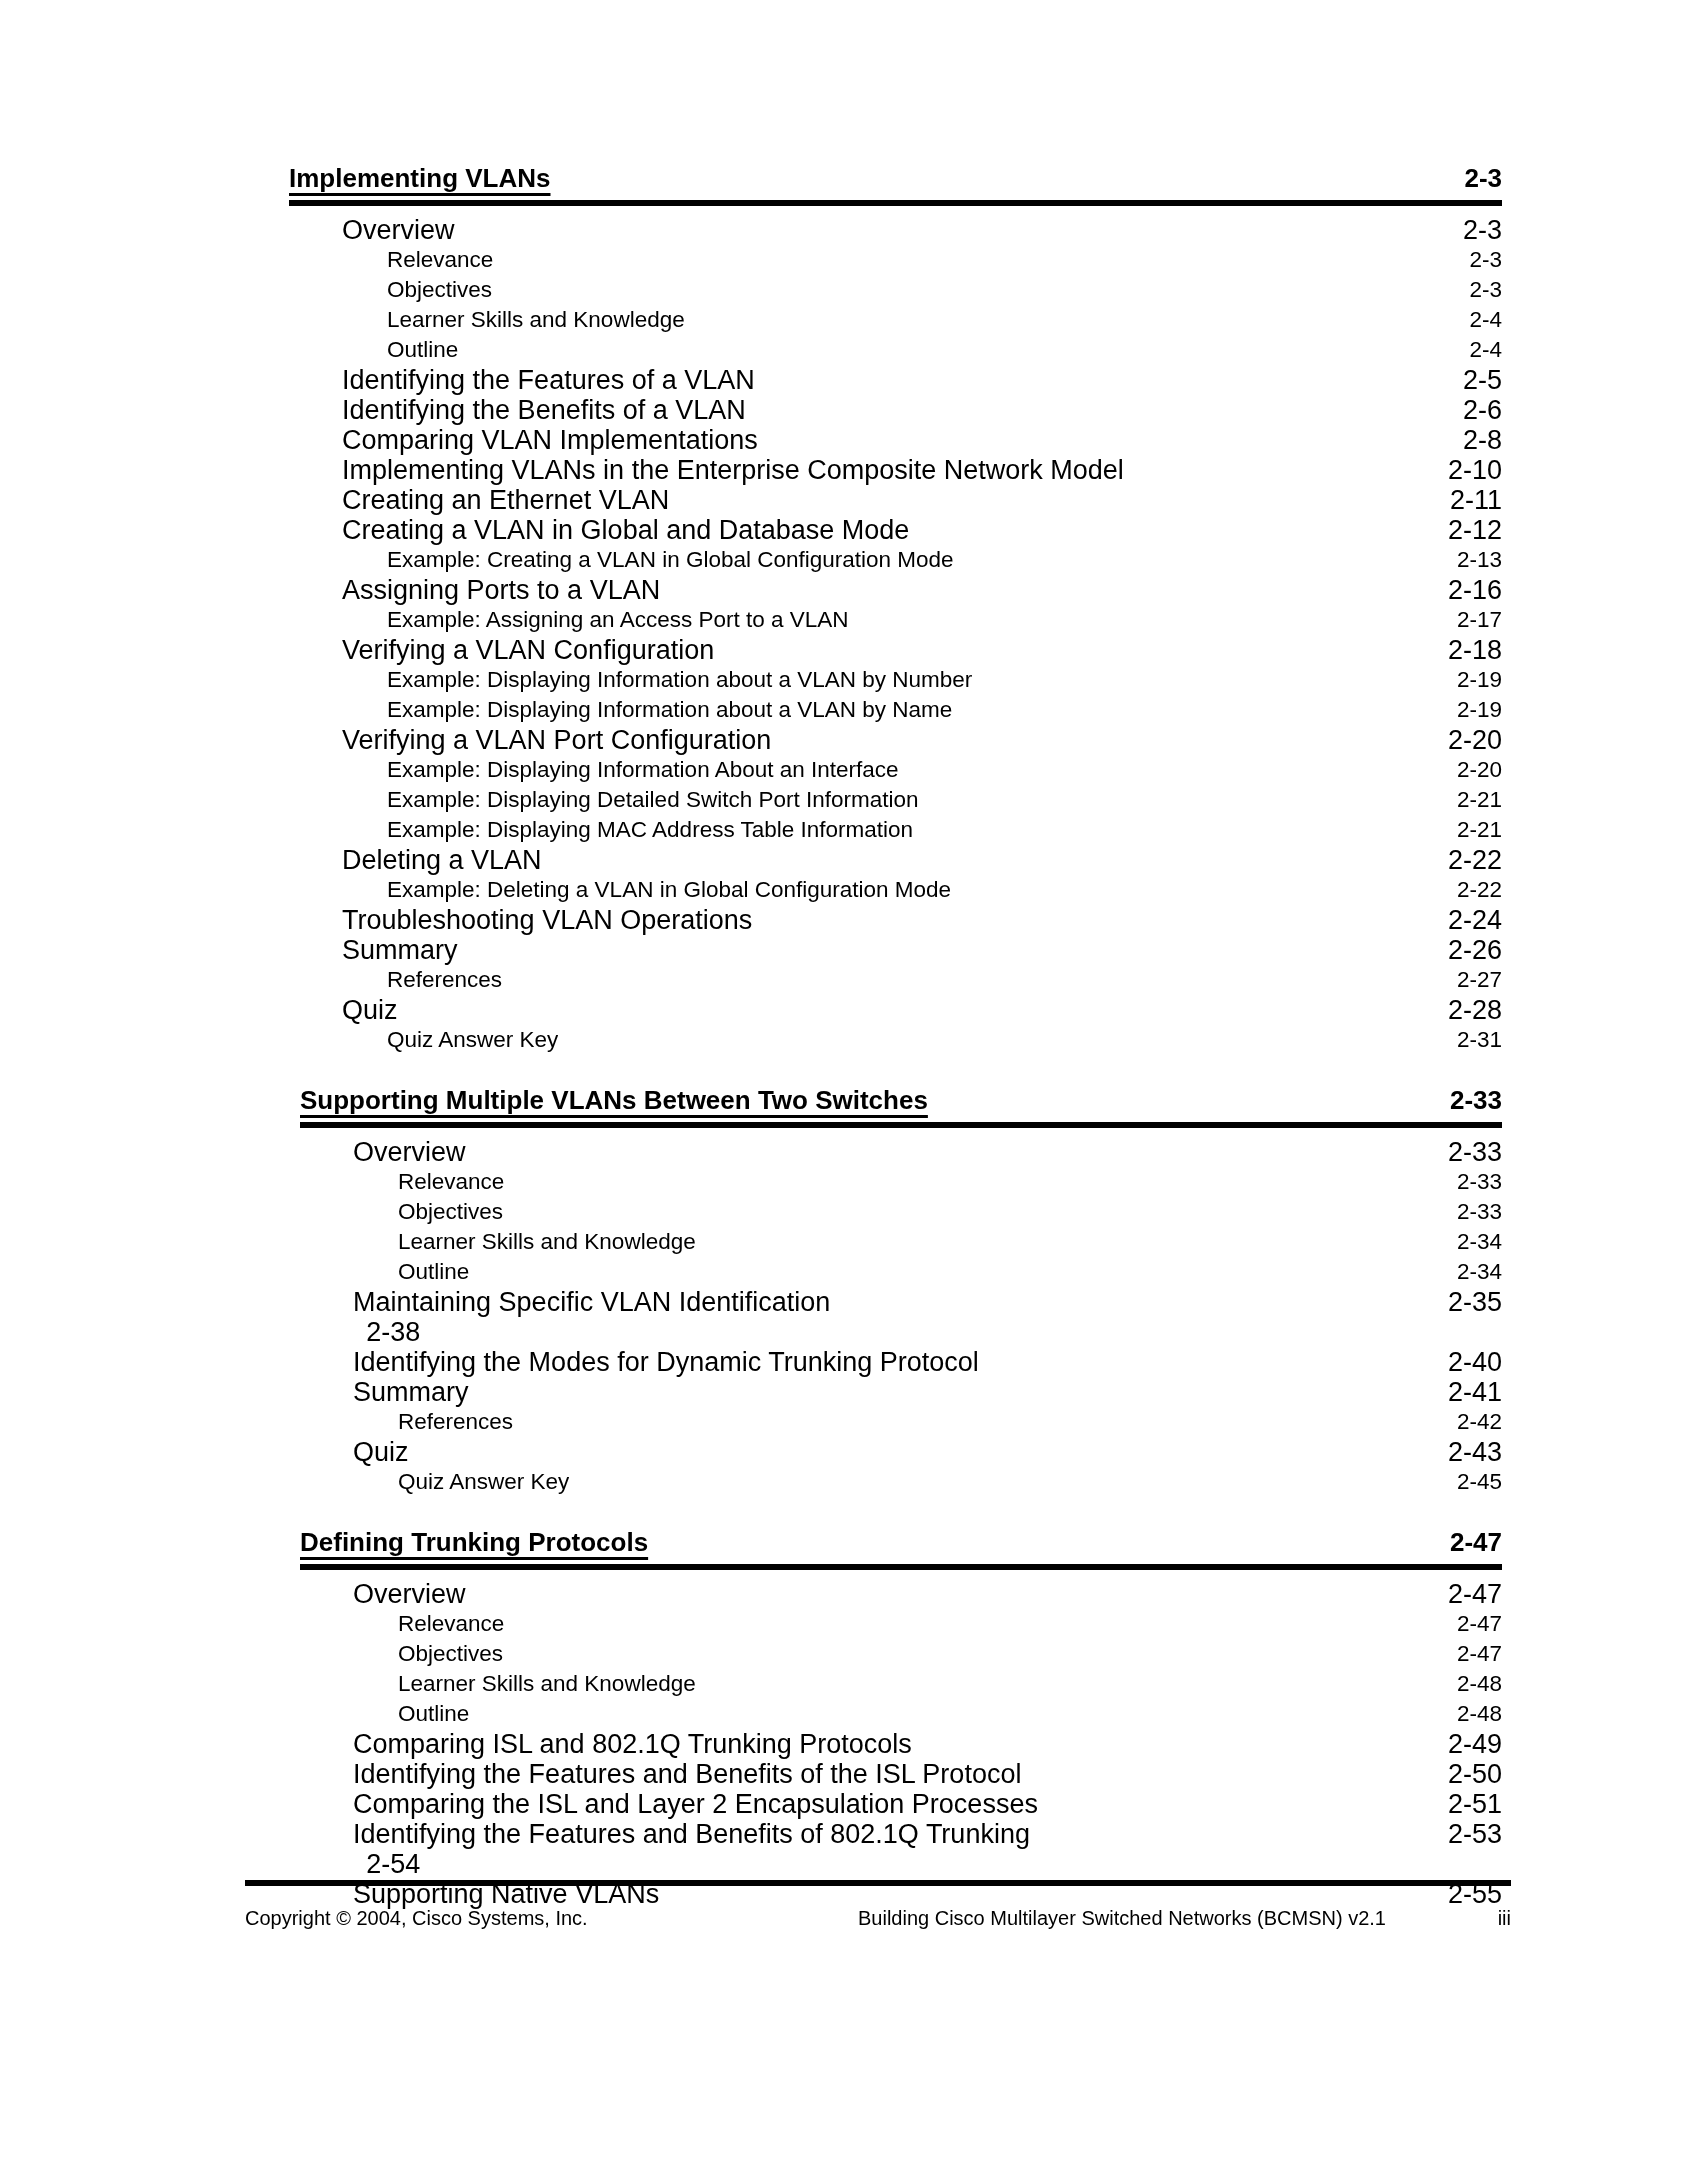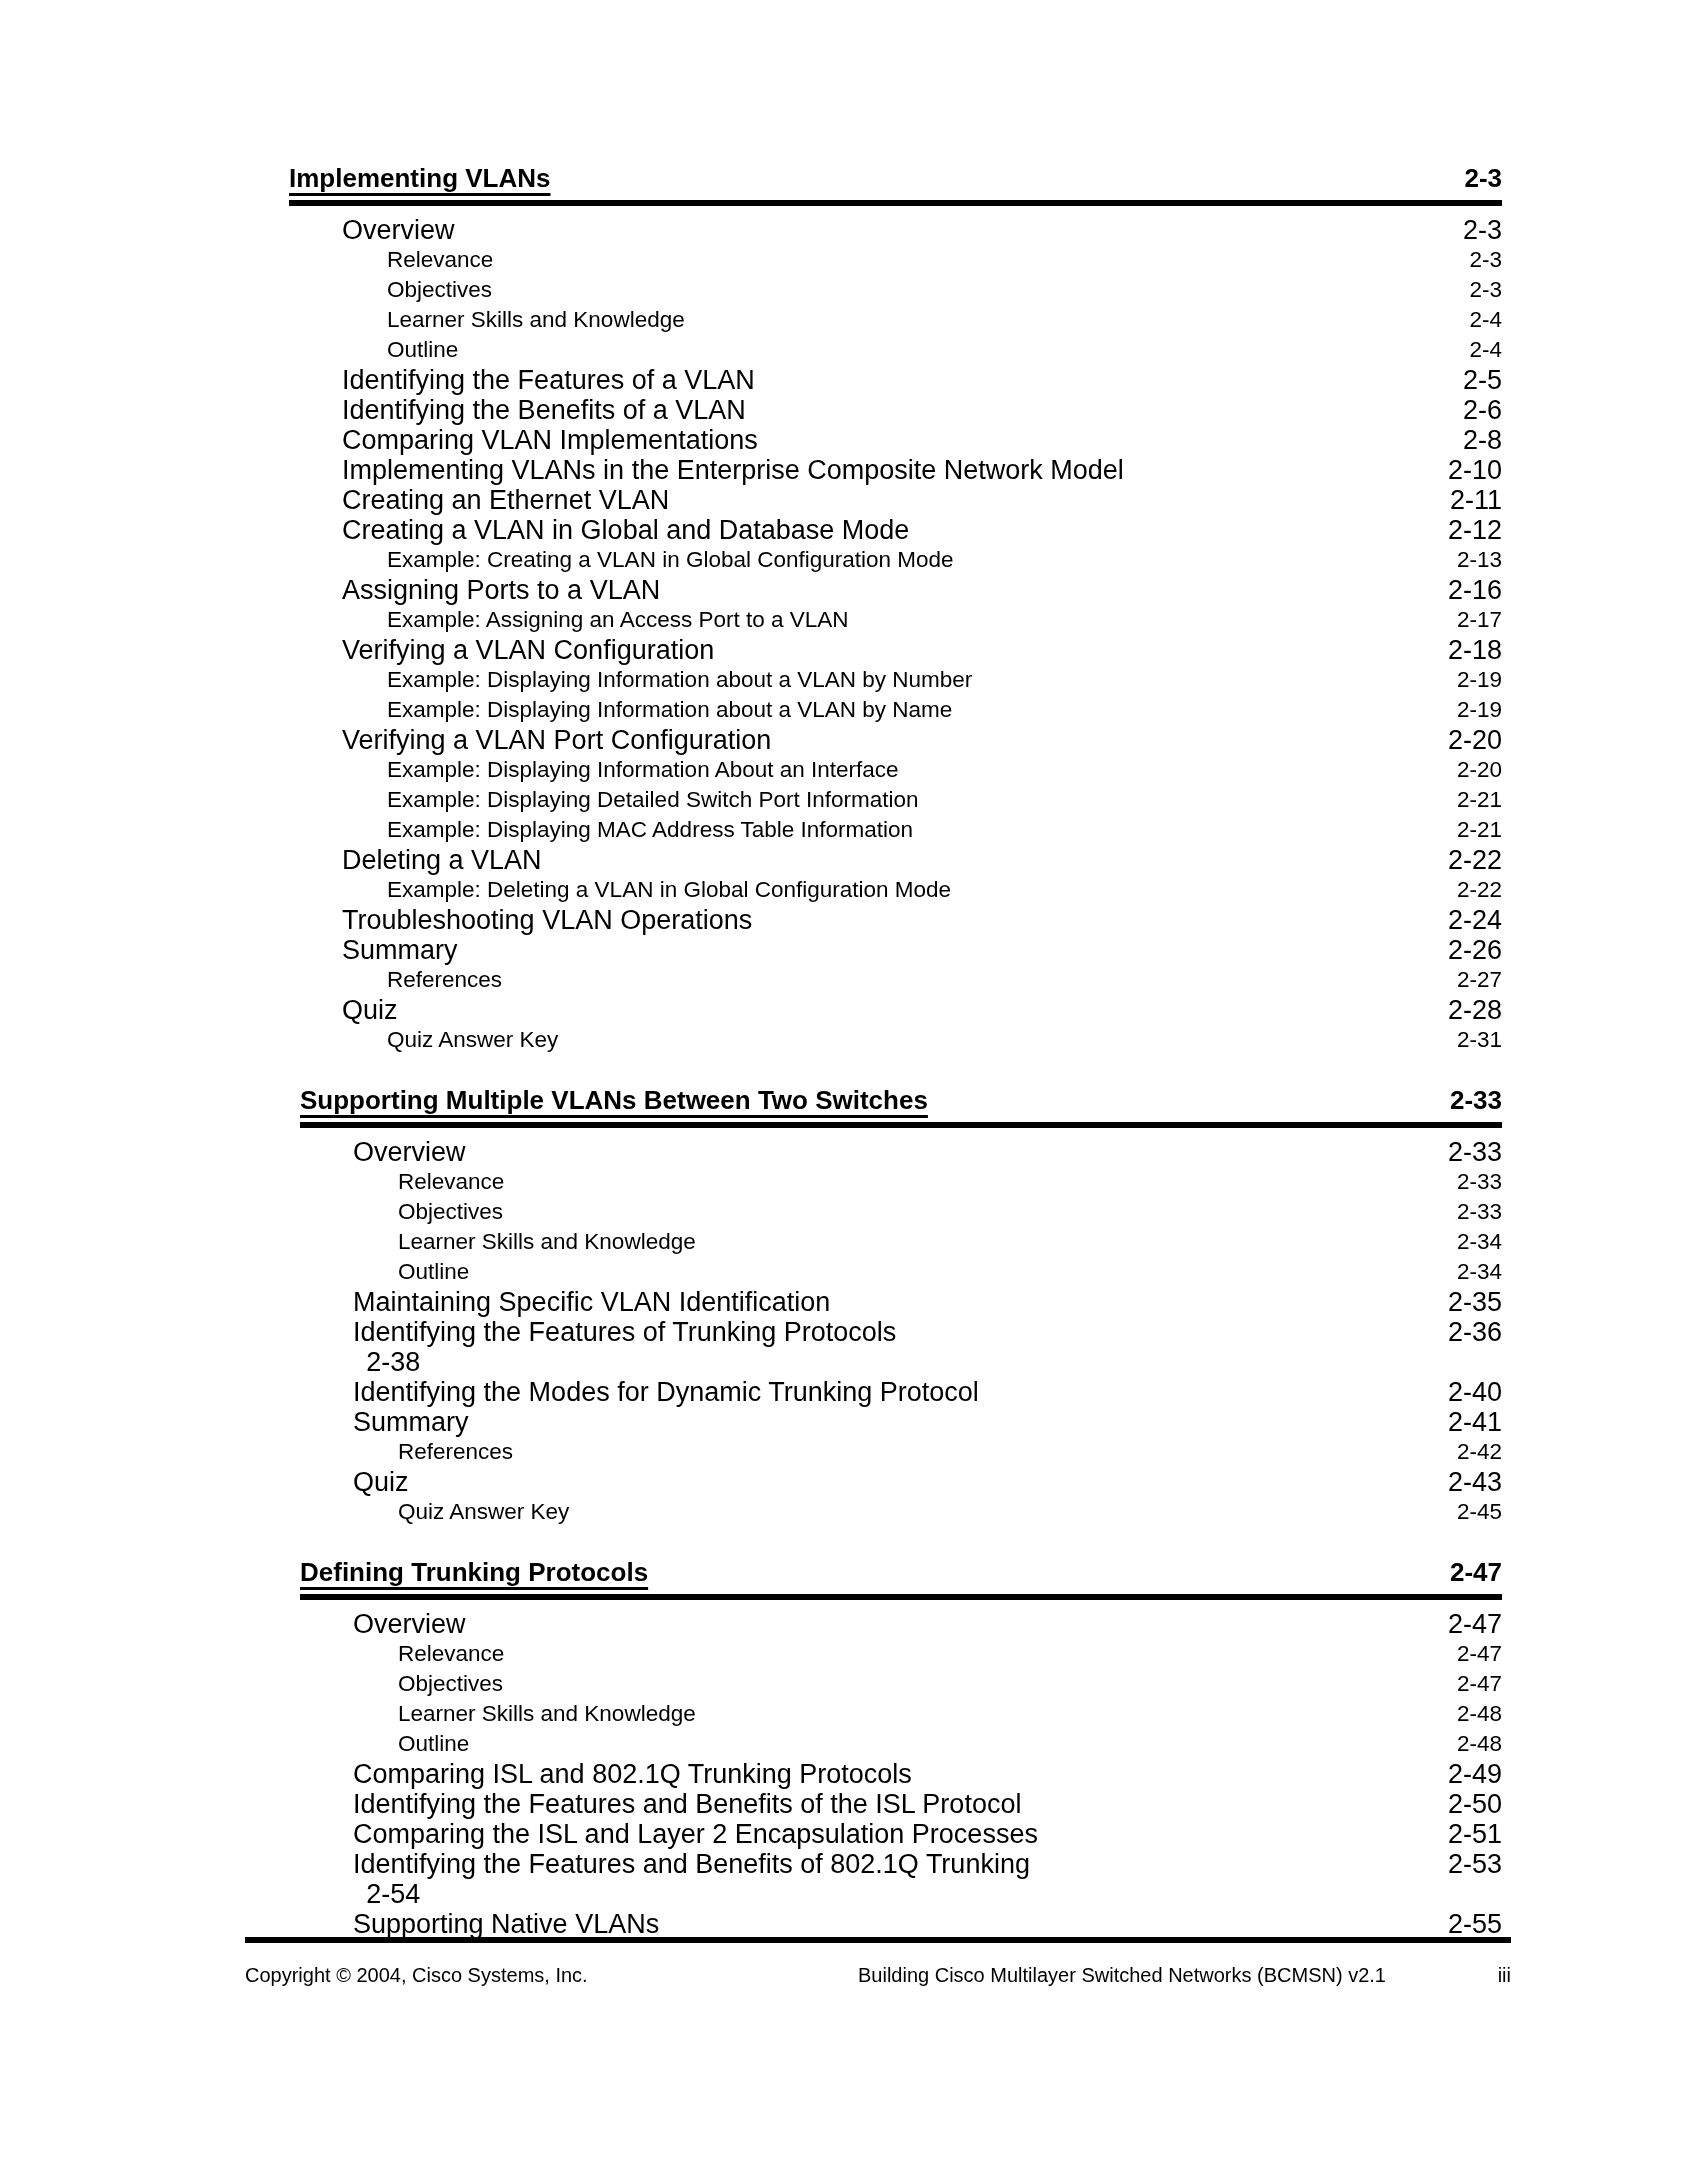--- a/index.html
+++ b/index.html
@@ -52,21 +52,21 @@
     line-height: 30px;
     white-space: nowrap;
   }
   .toc-row.level1 { font-size: 27px; padding-left: 53px; }
   .toc-row.level2 { font-size: 22.5px; padding-left: 98px; }
   .toc-row .toc-entry-label { flex: 0 1 auto; overflow: hidden; }
   .toc-row .toc-entry-page { flex: 0 0 auto; padding-left: 13.2px; }
   .footer {
     position: absolute;
     left: 245px;
-    top: 1937px;
+    top: 1880px;
     width: 1266px;
     border-top: 6.6px solid #000;
   }
   .footer-inner {
     position: relative;
     padding-top: 20px;
     font-size: 20px;
     line-height: 24px;
     height: 40px;
   }
@@ -258,24 +258,20 @@
   <div class="toc-row level2">
     <span class="toc-entry-label">Outline</span>
     <span class="toc-entry-page">2-34</span>
   </div>
 
   <div class="toc-row level1">
     <span class="toc-entry-label">Maintaining Specific VLAN Identification</span>
     <span class="toc-entry-page">2-35</span>
   </div>
 
-  <div class="toc-row level1">
-    <span class="toc-entry-label">Identifying the Features of Trunking Protocols</span>
-    <span class="toc-entry-page">2-36</span>
-  </div>
 
   <div class="toc-row level1">
     <span class="toc-entry-page">2-38</span>
   </div>
 
   <div class="toc-row level1">
     <span class="toc-entry-label">Identifying the Modes for Dynamic Trunking Protocol</span>
     <span class="toc-entry-page">2-40</span>
   </div>
 

